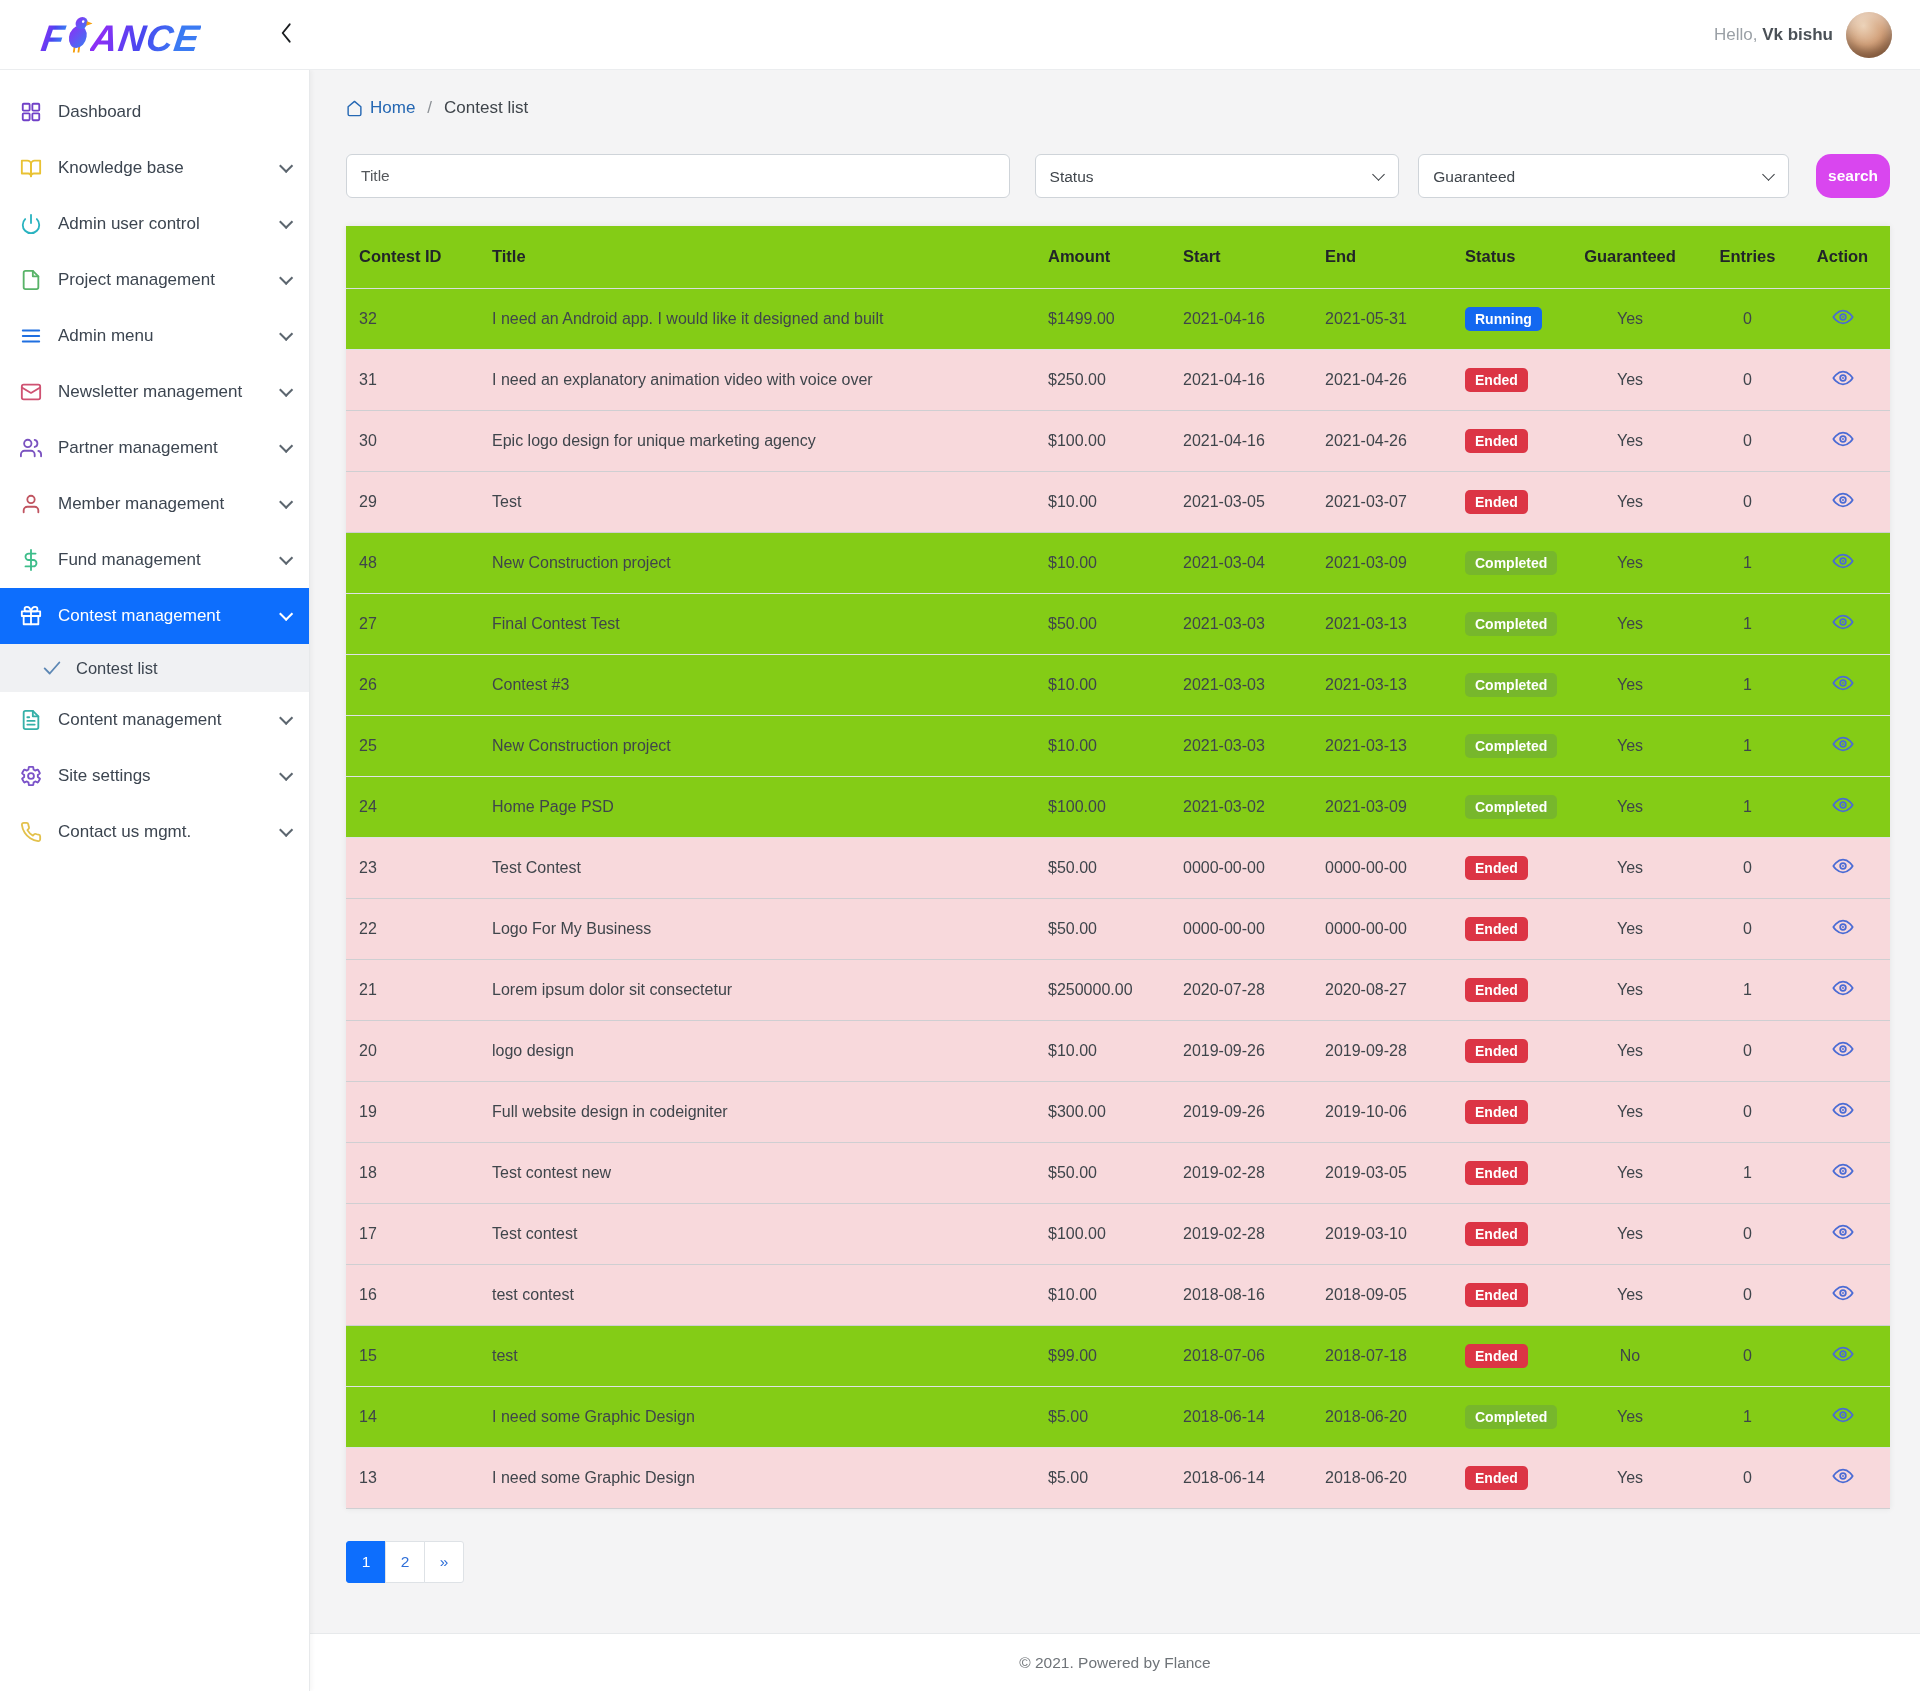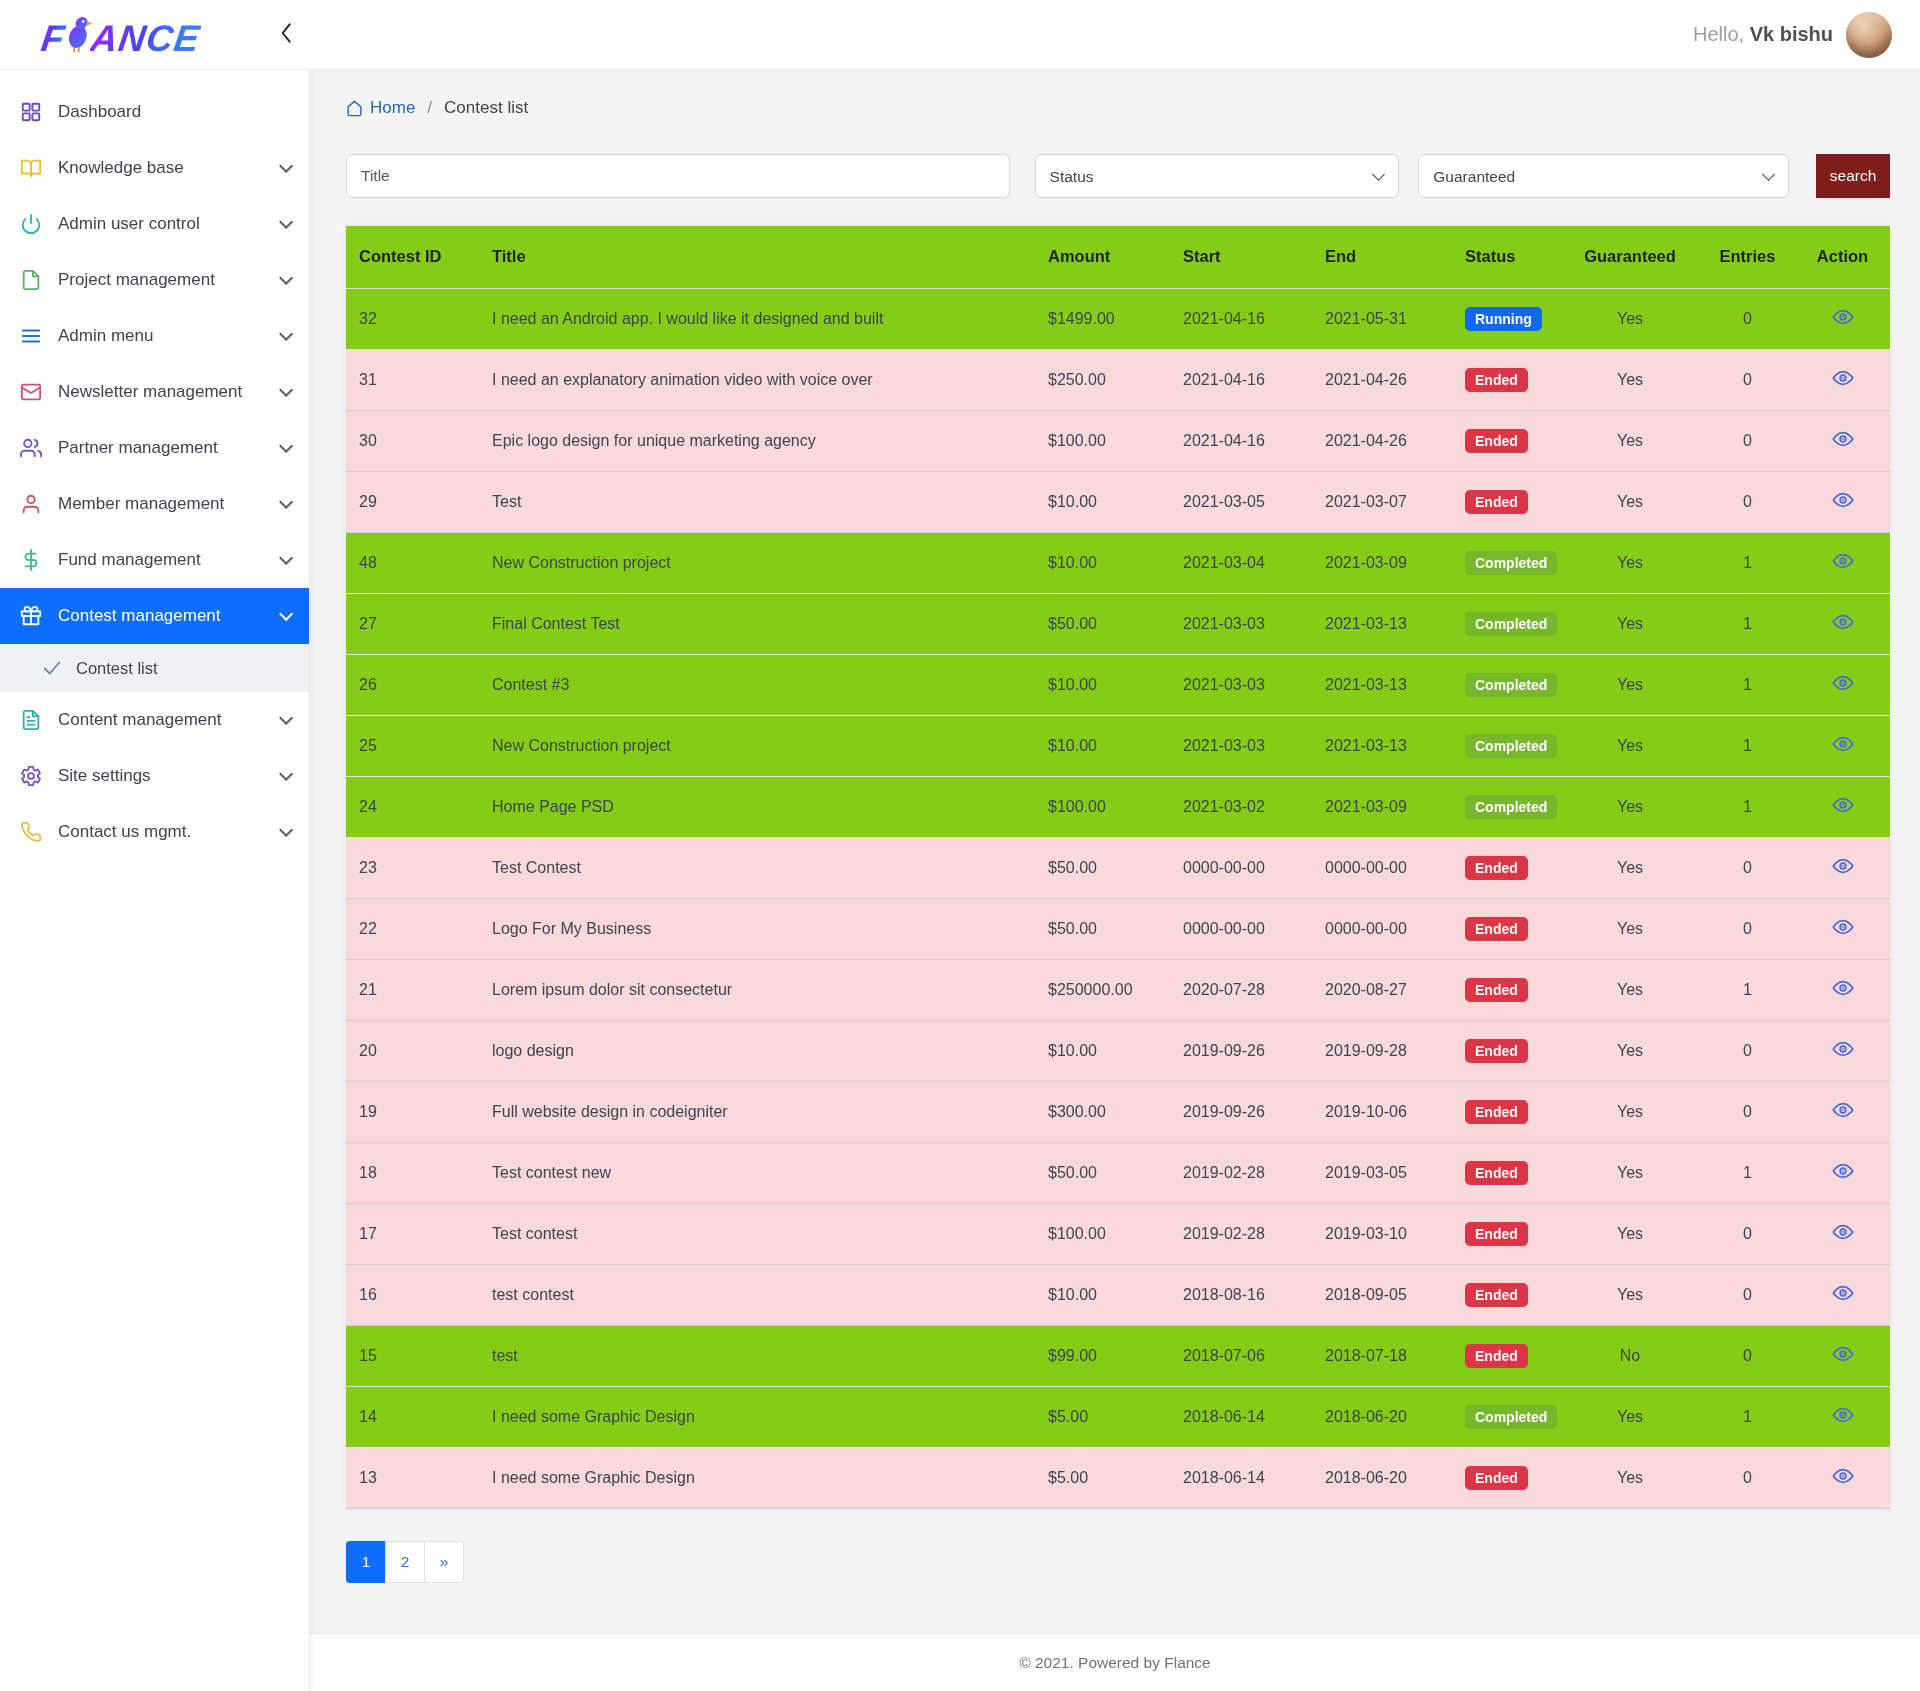--- a/index.html
+++ b/index.html
@@ -10,21 +10,21 @@
   
   .topbar { position:absolute; top:0; left:0; width:1920px; height:70px; background:#fff;
             border-bottom:1px solid #ebedef; z-index:5; display:flex; align-items:center; }
   .logo-wrap { width:310px; display:flex; align-items:center; padding-left:42px; }
   .logo { display:flex; align-items:flex-end; transform:skewX(-8deg); }
   .logo-txt { font-size:37px; font-weight:900; font-style:italic; letter-spacing:1px;
               background:linear-gradient(100deg,#8b2ff5 10%,#4a46f0 45%,#3b7bf3 80%);
               -webkit-background-clip:text; background-clip:text; color:transparent; line-height:.9; }
   .collapse-btn { background:none; border:none; cursor:pointer; margin-left:-42px; padding:6px; }
   .topbar-right { margin-left:auto; display:flex; align-items:center; gap:13px; padding-right:28px; }
-  .greet { font-size:20px; color:#9aa0a6; }
+  .greet { font-size:17px; color:#9aa0a6; }
   .greet b { color:#4b5157; font-weight:700; }
   .avatar { width:46px; height:46px; border-radius:50%;
             background:radial-gradient(circle at 38% 30%, #ecd3b9 0%, #d3a27c 45%, #8a5a3c 95%);
             box-shadow:inset 0 -8px 10px rgba(60,35,15,.35), inset 0 6px 8px rgba(255,255,255,.35); }
 
   
   .sidebar { position:absolute; top:70px; left:0; bottom:0; width:310px; background:#fff;
              border-right:1px solid #e7e9eb; box-shadow:2px 0 4px rgba(0,0,0,.04); z-index:4; padding-top:14px; }
   .side-item { height:56px; display:flex; align-items:center; padding:0 20px 0 19px; cursor:pointer;
                color:#3c4550; font-size:17px; }
@@ -51,22 +51,22 @@
   .f-input::placeholder { color:#55585c; opacity:1; }
   #f-title { width:664px; margin-right:25px; }
   .sel-wrap { position:relative; }
   .sel-wrap select { appearance:none; -webkit-appearance:none; width:100%; height:44px; border:1px solid #cfd4d9;
              border-radius:6px; background:#fff; font-size:15.5px; color:#3f454b; padding:0 34px 0 14px;
              font-family:"Liberation Sans",sans-serif; cursor:pointer; }
   .sel-wrap .sel-chev { position:absolute; right:16px; top:16px; width:9px; height:9px; pointer-events:none;
              border-right:1.8px solid #33373b; border-bottom:1.8px solid #33373b; transform:rotate(45deg); }
   #sel-status { width:365px; margin-right:19px; }
   #sel-guaranteed { width:371px; margin-right:27px; }
-  .search-btn { width:74px; height:44px; background:#7f1d1d; color:#fff; border:none; border-radius:0;
-                font-size:15.5px; cursor:pointer; font-family:"Liberation Sans",sans-serif; }
+  .search-btn { width:74px; height:44px; background:#d946ef; color:#fff; border:none; border-radius:15px;
+                font-size:15.5px; cursor:pointer; font-family:"Liberation Sans",sans-serif;font-weight:bold; }
 
   
   .card { margin-top:28px; background:#84cc16; box-shadow:0 0 6px rgba(0,0,0,.07); }
   table { width:100%; border-collapse:collapse; table-layout:fixed; font-size:16px; color:#3f454b; }
   thead th { height:62px; text-align:left; font-size:16.5px; font-weight:700; color:#212529;
              border-bottom:1px solid #d9dde1; padding-left:13px; }
   tbody td { height:61px; border-bottom:1px solid #dee2e6; padding-left:13px; overflow:hidden; white-space:nowrap; }
   th.c, td.c { text-align:center; padding-left:0; }
   tr.hl td { background:#f8d9dc; border-bottom-color:#cfcfd2; }
   .badge { display:inline-block; padding:5px 10px; border-radius:5px; color:#fff; font-size:14px;

